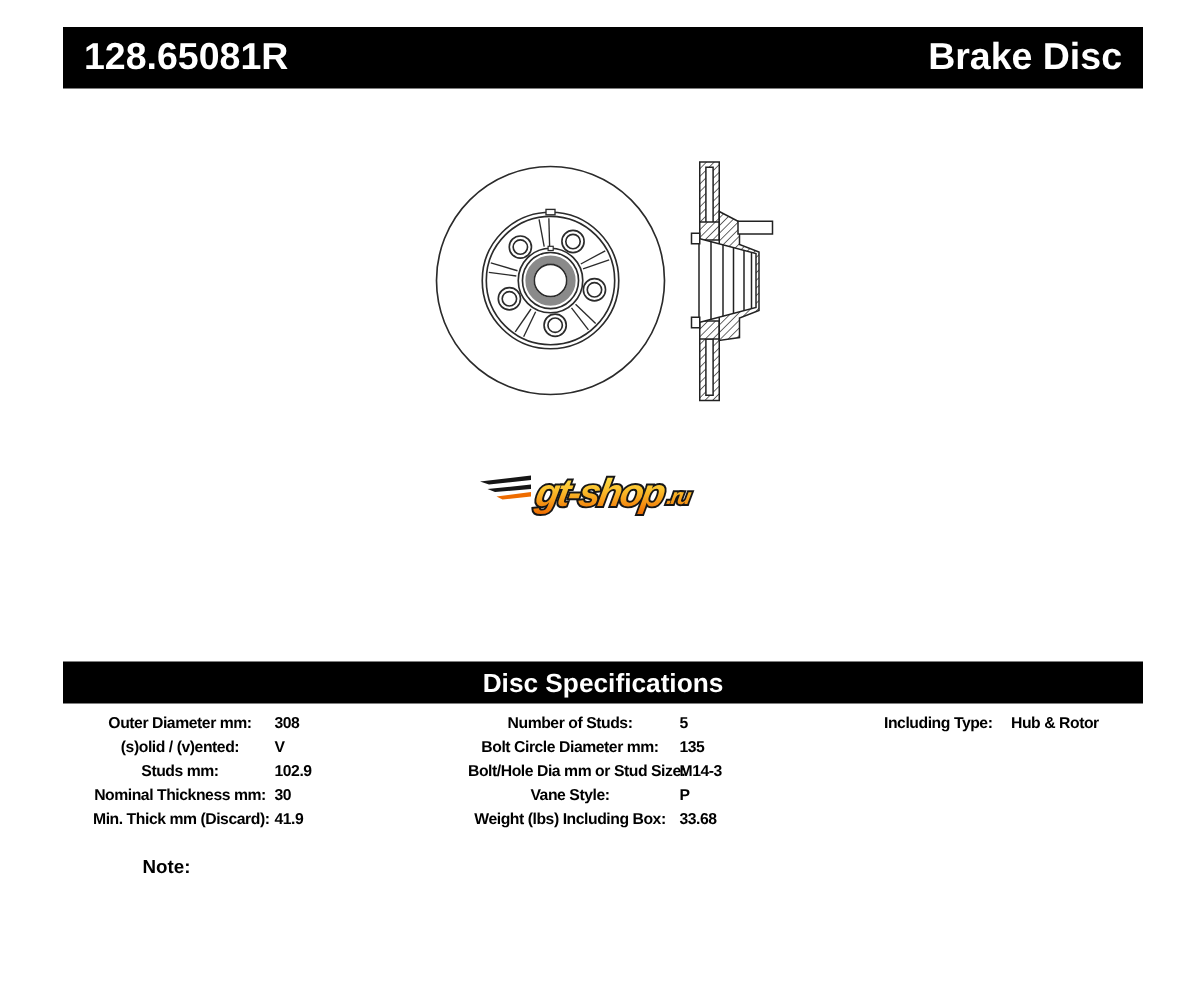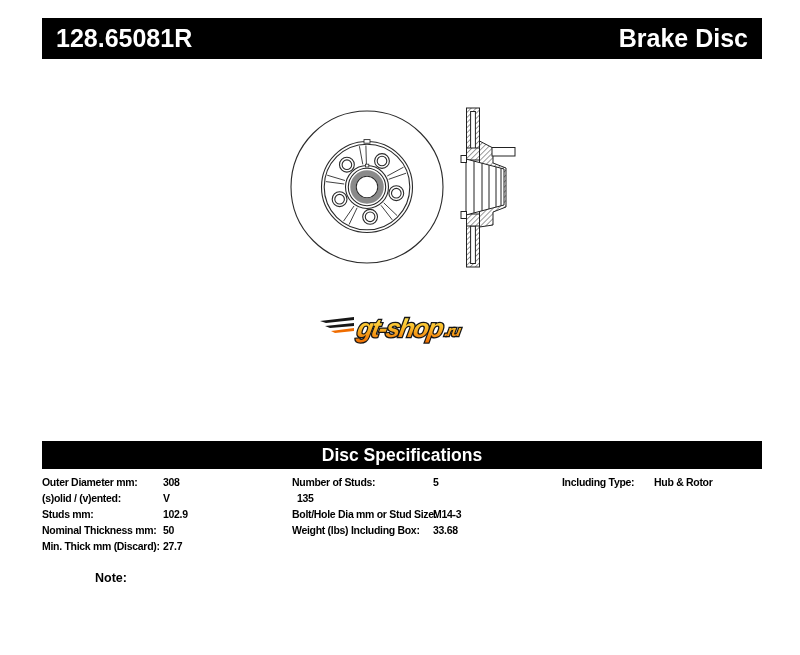--- a/index.html
+++ b/index.html
@@ -22,21 +22,21 @@
   }
   .spec-table {
     position:absolute; left:42px; top:474px; width:720px; display:flex;
     font-size:10.5px; font-weight:bold; letter-spacing:-0.3px;
   }
   .spec-col { display:flex; flex-direction:column; }
   .col-0 { width:250px; }
   .col-1 { width:270px; }
   .col-2 { width:200px; }
   .spec-row { display:flex; line-height:16px; white-space:nowrap; }
-  .spec-label { text-align:left; flex:none; }
+  .spec-label { text-align:center; flex:none;margin-left:20px; }
   .col-0 .spec-label { width:116px; }
   .col-1 .spec-label { width:136px; }
   .col-2 .spec-label { width:87px; }
   .spec-value { padding-left:5px; text-align:center; }
   .note {
     position:absolute; left:95px; top:571px;
     font-size:12.5px; font-weight:bold;text-align:right;
   }
   .logo-text {
     font-family:"Liberation Sans", sans-serif;
@@ -160,40 +160,45 @@
         <div class="spec-row">
           <span class="spec-label">(s)olid / (v)ented:</span>
           <span class="spec-value">V</span>
         </div>
         <div class="spec-row">
           <span class="spec-label">Studs mm:</span>
           <span class="spec-value">102.9</span>
         </div>
         <div class="spec-row">
           <span class="spec-label">Nominal Thickness mm:</span>
-          <span class="spec-value">50</span>
+          <span class="spec-value">30</span>
         </div>
         <div class="spec-row">
           <span class="spec-label">Min. Thick mm (Discard):</span>
-          <span class="spec-value">27.7</span>
+          <span class="spec-value">41.9</span>
         </div>
       </div>
     <div class="spec-col col-1">
         <div class="spec-row">
           <span class="spec-label">Number of Studs:</span>
           <span class="spec-value">5</span>
         </div>
         <div class="spec-row">
+          <span class="spec-label">Bolt Circle Diameter mm:</span>
           <span class="spec-value">135</span>
         </div>
         <div class="spec-row">
           <span class="spec-label">Bolt/Hole Dia mm or Stud Size:</span>
           <span class="spec-value">M14-3</span>
         </div>
         <div class="spec-row">
+          <span class="spec-label">Vane Style:</span>
+          <span class="spec-value">P</span>
+        </div>
+        <div class="spec-row">
           <span class="spec-label">Weight (lbs) Including Box:</span>
           <span class="spec-value">33.68</span>
         </div>
       </div>
     <div class="spec-col col-2">
         <div class="spec-row">
           <span class="spec-label">Including Type:</span>
           <span class="spec-value">Hub &amp; Rotor</span>
         </div>
       </div>

